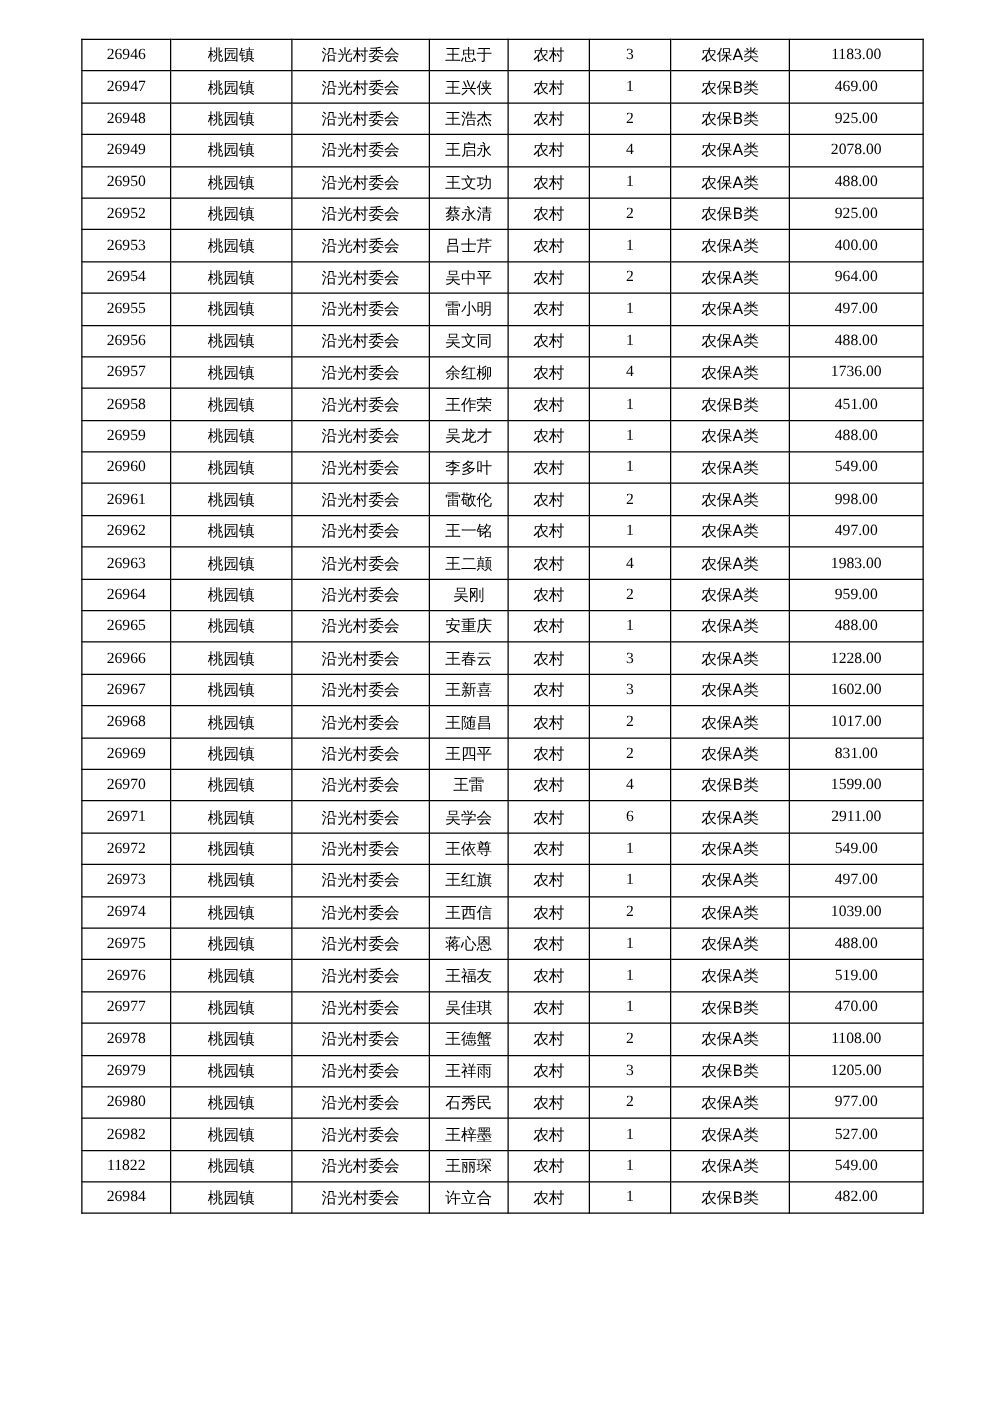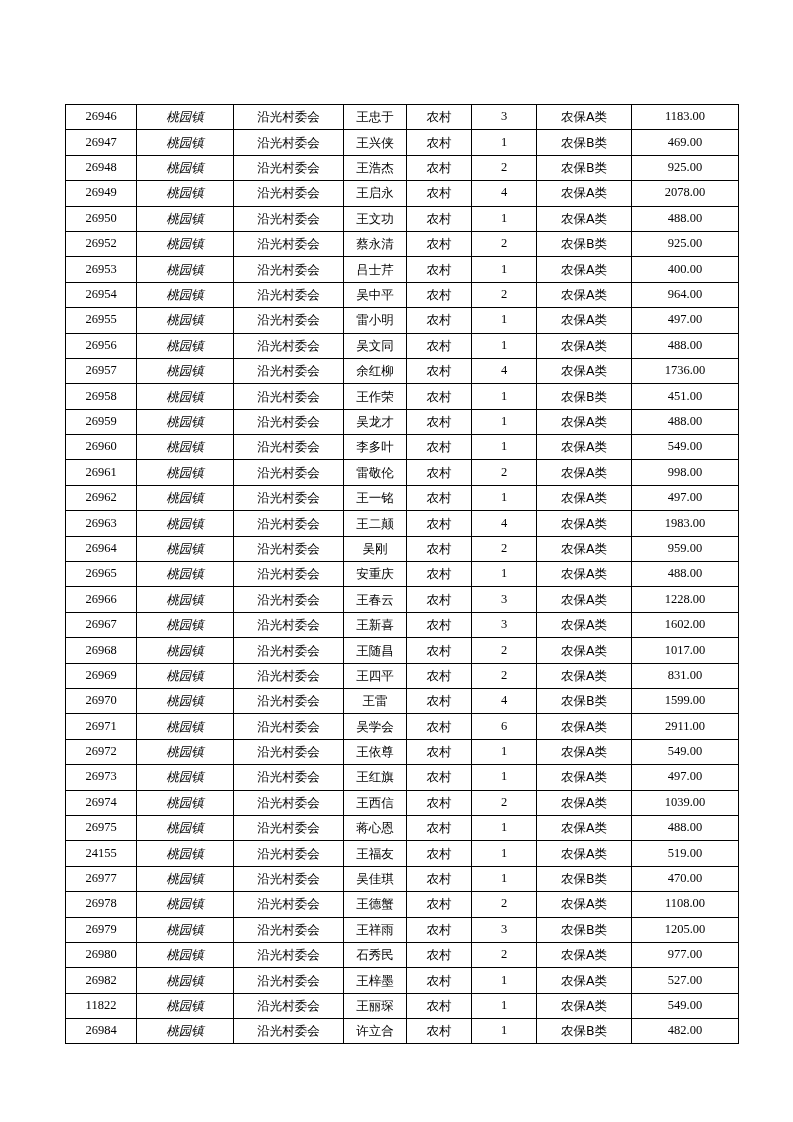--- a/index.html
+++ b/index.html
@@ -11,40 +11,40 @@
     width: 793px;
     height: 1122px;
     font-family: "Liberation Serif", "DejaVu Serif", serif;
     color: #000000;
   }
   .page {
     position: relative;
     width: 793px;
     height: 820px;
     box-sizing: border-box;
-    padding: 104px 65px 0 65px;
+    padding: 31px 65px 0 65px;
   }
   table.data-table {
     border-collapse: collapse;
     width: 663px;
     table-layout: fixed;
   }
   table.data-table td {
     border: 1px solid #000000;
     height: 24.4px;
     text-align: center;
     vertical-align: middle;
     font-size: 12.5px;
     line-height: 1.1;
     padding: 0 2px;
     white-space: nowrap;
     overflow: hidden;
   }
   td.col-id       { width: 66px; }
-  td.col-town     { width: 92px; font-style: italic; }
+  td.col-town     { width: 92px; }
   td.col-village  { width: 105px; }
   td.col-type     { width: 58px; }
   td.col-count    { width: 60px; }
   td.col-category { width: 90px; }
   td.col-amount   { width: 102px; font-family: Liberation Serif, serif; }
 
   .cn { font-family: "DejaVu Sans", "Liberation Sans", sans-serif; font-size: 12.5px; }
   .num { font-family: "Liberation Serif", "DejaVu Serif", serif; font-size: 13px; }
 </style>
 </head>
@@ -337,21 +337,21 @@
           <td class="col-id num">26975</td>
           <td class="col-town cn">桃园镇</td>
           <td class="col-village cn">沿光村委会</td>
           <td class="col-type cn">蒋心恩</td>
           <td class="col-count cn">农村</td>
           <td class="col-count num">1</td>
           <td class="col-category cn">农保A类</td>
           <td class="col-amount num">488.00</td>
         </tr>
         <tr>
-          <td class="col-id num">24155</td>
+          <td class="col-id num">26976</td>
           <td class="col-town cn">桃园镇</td>
           <td class="col-village cn">沿光村委会</td>
           <td class="col-type cn">王福友</td>
           <td class="col-count cn">农村</td>
           <td class="col-count num">1</td>
           <td class="col-category cn">农保A类</td>
           <td class="col-amount num">519.00</td>
         </tr>
         <tr>
           <td class="col-id num">26977</td>

